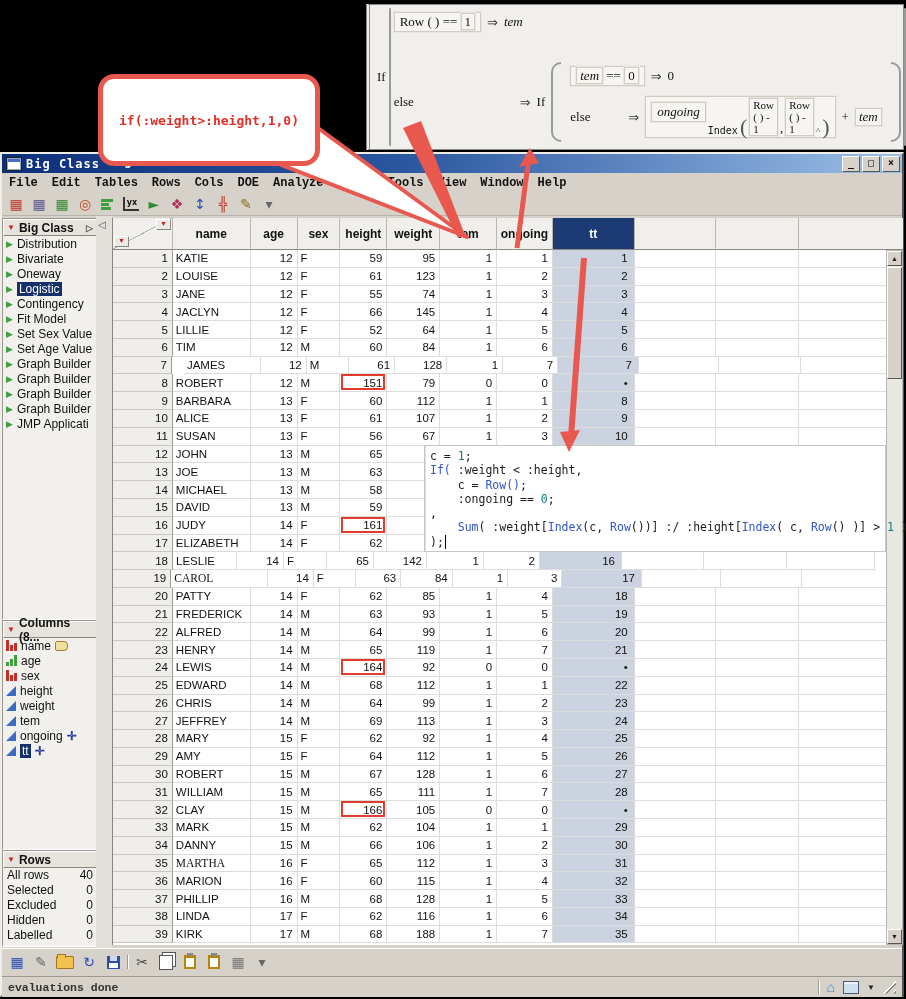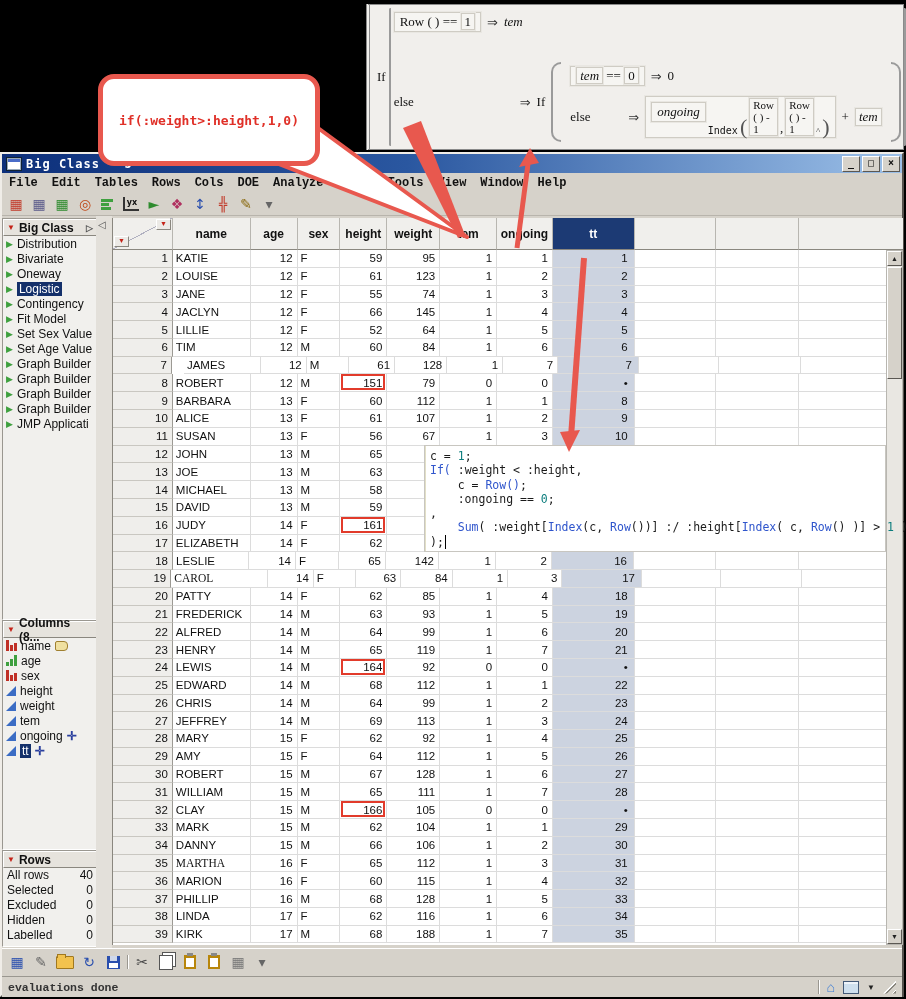--- a/index.html
+++ b/index.html
@@ -634,21 +634,21 @@
           <div class="tcell num" style="width: 53px;"></div>
           <div class="tcell num" style="width: 57px;"></div>
           <div class="tcell num" style="width: 56px;"></div>
           <div class="tcell ttc" style="width: 82px;"></div>
           <div class="tcell" style="width: 82px;"></div>
           <div class="tcell" style="width: 83px;"></div>
           <div class="tcell" style="width: 88px;"></div>
         </div>
         <div class="trow">
           <div class="tcell rn" style="width: 60px;">18</div>
-          <div class="tcell txt" style="width: 76px;">LESLIE</div>
+          <div class="tcell txt" style="width: 64px;">LESLIE</div>
           <div class="tcell num" style="width: 47px;">14</div>
           <div class="tcell txt" style="width: 43px;">F</div>
           <div class="tcell num" style="width: 47px;">65</div>
           <div class="tcell num" style="width: 53px;">142</div>
           <div class="tcell num" style="width: 57px;">1</div>
           <div class="tcell num" style="width: 56px;">2</div>
           <div class="tcell ttc" style="width: 82px;">16</div>
           <div class="tcell" style="width: 82px;"></div>
           <div class="tcell" style="width: 83px;"></div>
           <div class="tcell" style="width: 88px;"></div>

